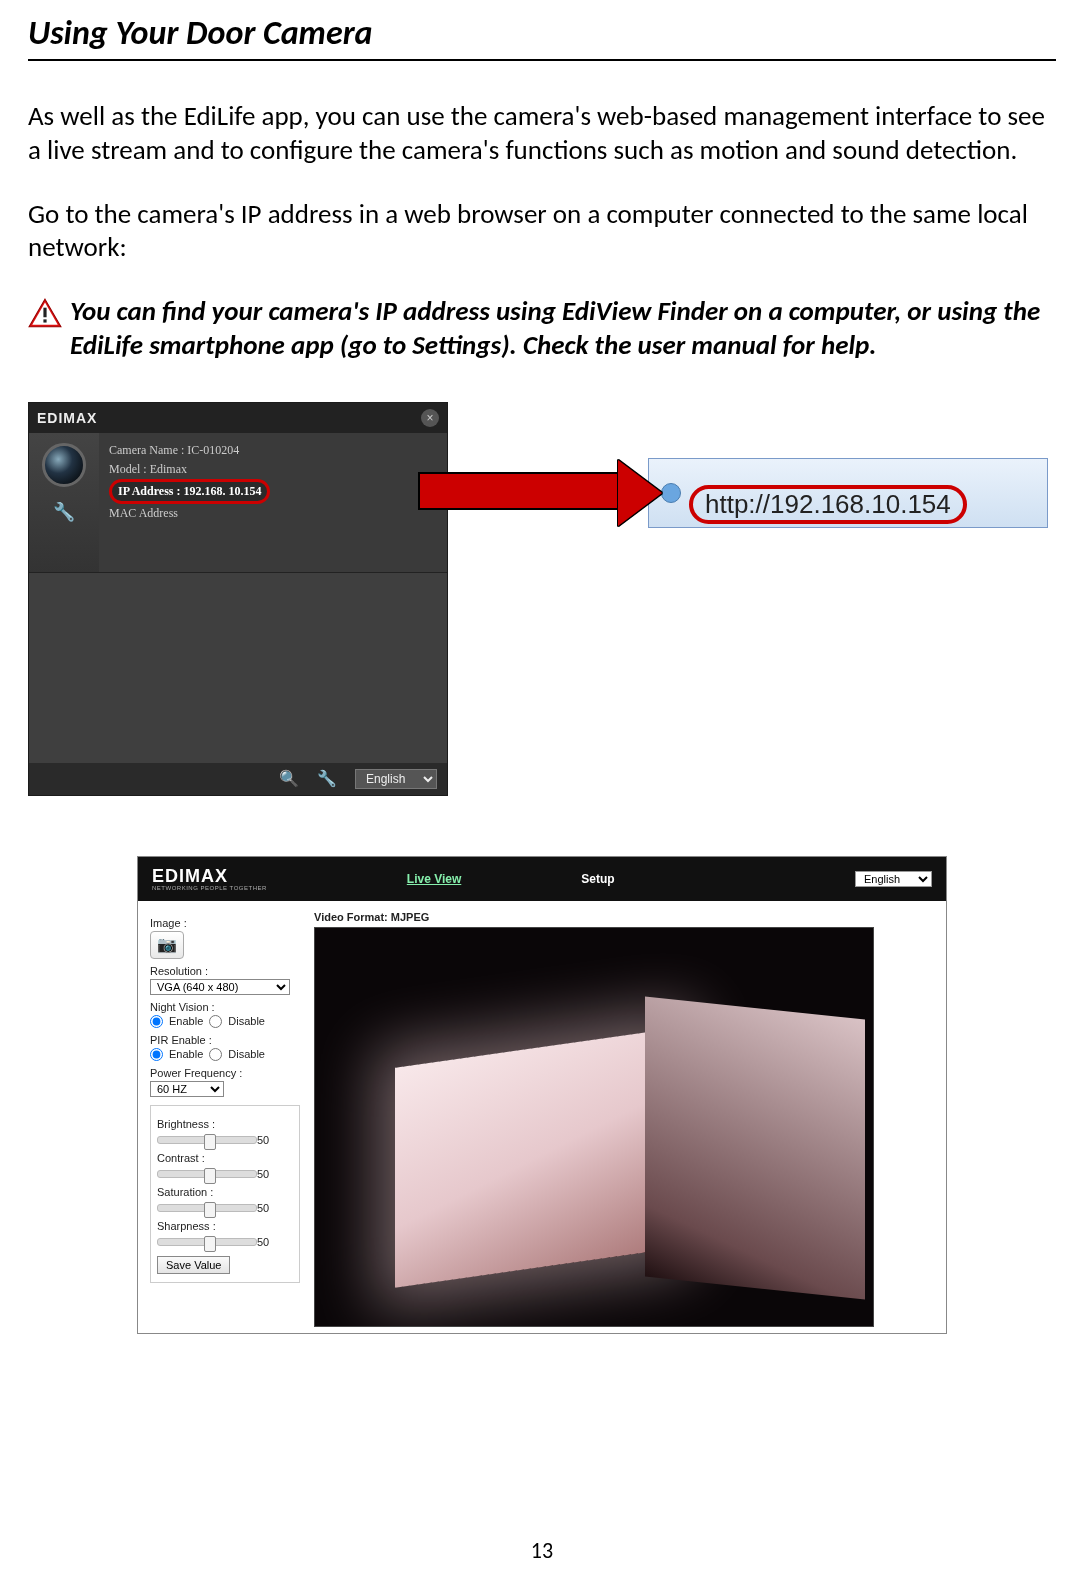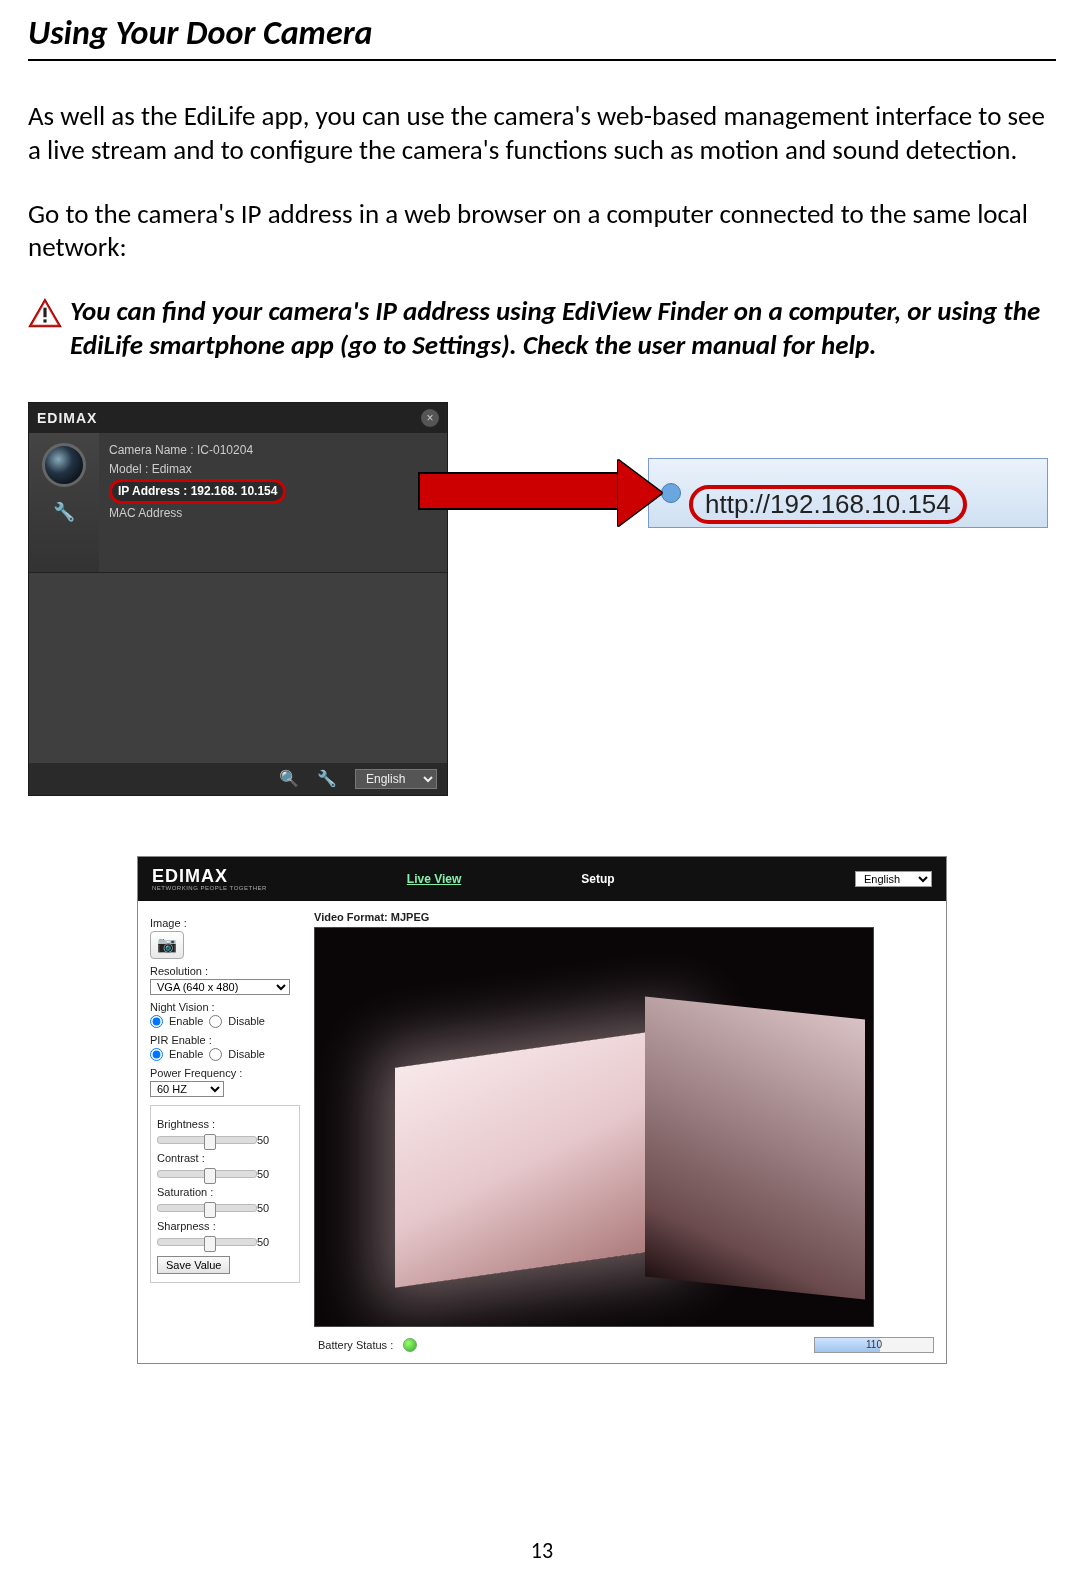--- a/index.html
+++ b/index.html
@@ -100,20 +100,21 @@
     width: 22px; height: 22px;
     color: #bbb;
     font-size: 18px;
     text-align: center;
   }
   .finder-info {
     flex: 1;
     padding: 8px 10px;
     line-height: 1.6;
     position: relative;
+    font-family: Liberation Serif, serif;
   }
   .finder-info .row { color: #ccc; }
   .ip-row {
     display: inline-block;
     border: 3px solid #c00;
     border-radius: 14px;
     padding: 0 6px;
     color: #fff;
     font-weight: bold;
     background: #2a2a2a;
@@ -452,23 +453,15 @@
 
     <div class="video-pane">
       <div class="vf-label">Video Format:  MJPEG</div>
       <div class="video">
         <div class="door-shape"></div>
         <div class="door-shape2"></div>
       </div>
     </div>
   </div>
 
-  <div class="webui-foot">
-    <span>Battery Status :</span>
-    <span class="led"></span>
-    <div class="progress">
-      <div class="fill" style="width:55%"></div>
-      <div class="num">110</div>
-    </div>
-  </div>
 </div>
 
 <div class="page-num">13</div>
 
 </body></html>

